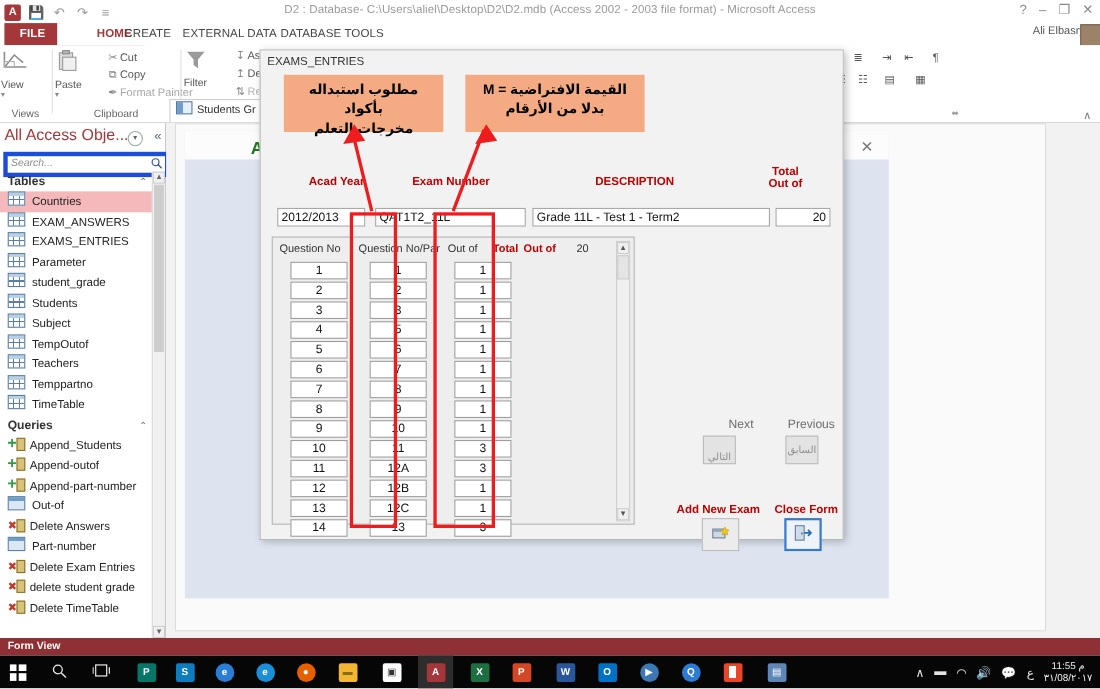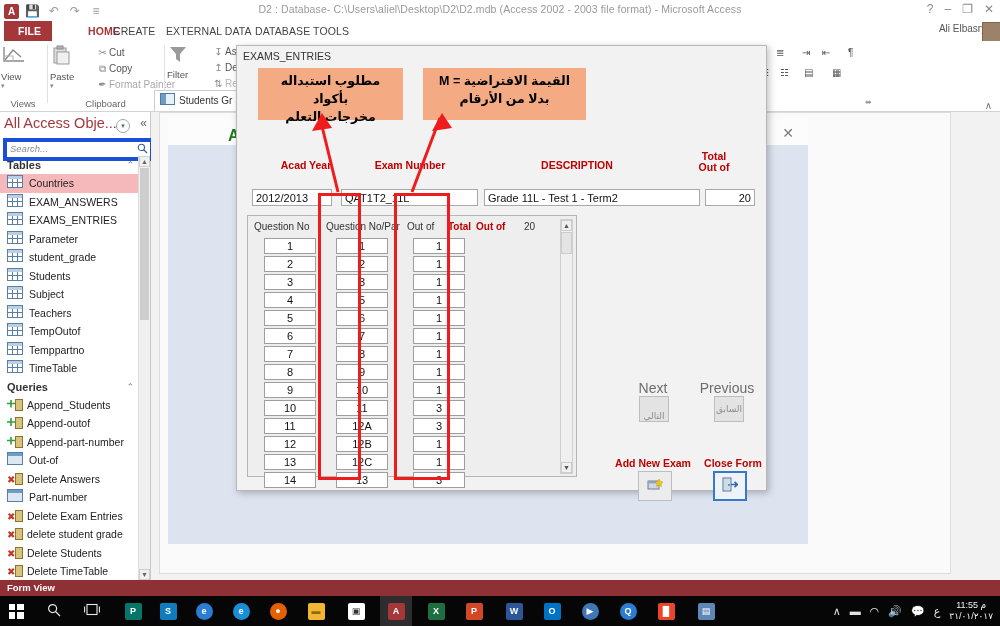--- a/index.html
+++ b/index.html
@@ -112,21 +112,21 @@
     background:#eeeeee;border:1px solid #b5b5b5;box-sizing:border-box;}
   .gcolhdr{position:absolute;font-size:10px;color:#333;white-space:nowrap;}
   .gcolhdr.red{color:#c00000;font-weight:bold;}
   .gcell{position:absolute;width:52px;height:16px;line-height:15px;background:#fff;
     border:1px solid #9e9e9e;box-sizing:border-box;text-align:center;font-size:11px;color:#111;}
   .gsb{position:absolute;right:3px;top:3px;width:13px;height:255px;background:#f0f0f0;border:1px solid #cfcfcf;box-sizing:border-box;}
   .gsb .ar{position:absolute;left:0;width:11px;height:11px;background:#efefef;border:1px solid #cdcdcd;
     box-sizing:border-box;font-size:7px;text-align:center;line-height:9px;color:#555;}
   .gsb .thumb{position:absolute;left:0;top:12px;width:11px;height:22px;background:#e4e4e4;border:1px solid #cdcdcd;box-sizing:border-box;}
 
-  .navbtn-lbl{position:absolute;font-size:14px;color:#6d6d6d;text-align:center;width:64px;}
+  .navbtn-lbl{position:absolute;font-size:11px;color:#6d6d6d;text-align:right;width:64px;}
   .actbtn-lbl{position:absolute;font-size:10.5px;font-weight:bold;color:#c00000;text-align:center;}
   .sqbtn{position:absolute;width:30px;height:26px;background:#e3e3e3;border:1px solid #bdbdbd;box-sizing:border-box;
     display:flex;align-items:center;justify-content:center;}
   .sqbtn.big{width:34px;height:30px;background:#ececec;}
   .sqbtn.focus{border:2px solid #3878c8;background:#eef3fa;}
   .sqbtn .gl{font-size:13px;color:#5b6b80;}
   .sqbtn .artxt{font-size:9px;color:#8d8d8d;}
 
   
   .anno{position:absolute;background:#f4ab83;color:#000;font-weight:bold;font-size:12.5px;
@@ -284,38 +284,37 @@
         <span>Tables</span>
         <span class="chev">⌃</span>
       </div>
       <div class="nitem sel"><span class="ic ic-table"></span><span>Countries</span></div>
       <div class="nitem"><span class="ic ic-table"></span><span>EXAM_ANSWERS</span></div>
       <div class="nitem"><span class="ic ic-table"></span><span>EXAMS_ENTRIES</span></div>
       <div class="nitem"><span class="ic ic-table"></span><span>Parameter</span></div>
       <div class="nitem"><span class="ic ic-table"></span><span>student_grade</span></div>
       <div class="nitem"><span class="ic ic-table"></span><span>Students</span></div>
       <div class="nitem"><span class="ic ic-table"></span><span>Subject</span></div>
+      <div class="nitem"><span class="ic ic-table"></span><span>TempOutof</span></div>
       <div class="nitem"><span class="ic ic-table"></span><span>Teachers</span></div>
-      <div class="nitem"><span class="ic ic-table"></span><span>TempOutof</span></div>
       <div class="nitem"><span class="ic ic-table"></span><span>Temppartno</span></div>
       <div class="nitem"><span class="ic ic-table"></span><span>TimeTable</span></div>
 
       <div class="grp">
         <span>Queries</span>
         <span class="chev">⌃</span>
       </div>
       <div class="nitem"><span class="ic ic-append"></span><span>Append_Students</span></div>
       <div class="nitem"><span class="ic ic-append"></span><span>Append-outof</span></div>
       <div class="nitem"><span class="ic ic-append"></span><span>Append-part-number</span></div>
       <div class="nitem"><span class="ic ic-query"></span><span>Out-of</span></div>
       <div class="nitem"><span class="ic ic-delete"></span><span>Delete Answers</span></div>
       <div class="nitem"><span class="ic ic-query"></span><span>Part-number</span></div>
       <div class="nitem"><span class="ic ic-delete"></span><span>Delete Exam Entries</span></div>
       <div class="nitem"><span class="ic ic-delete"></span><span>delete student grade</span></div>
-      <div class="nitem"><span class="ic ic-delete"></span><span>Delete Students</span></div>
       <div class="nitem"><span class="ic ic-delete"></span><span>Delete TimeTable</span></div>
     </div>
 
     <div class="nav-sb">
       <div class="ar" style="top:0;">▲</div>
       <div class="thumb" style="top:12px;height:152px;"></div>
       <div class="ar" style="bottom:0;">▼</div>
     </div>
   </div>
 
@@ -544,18 +543,18 @@
 
     <div class="tray">
       <span>∧</span>
       <span>▬</span>
       <span>◠</span>
       <span>🔊</span>
       <span>💬</span>
       <span>ع</span>
       <span class="clock">
         <span style="display:block;">11:55 م</span>
-        <span style="display:block;">٣١/٠١/٢٠١٧</span>
+        <span style="display:block;">٣١/08/٢٠١٧</span>
       </span>
     </div>
   </div>
 
 </div>
 
 </body></html>

